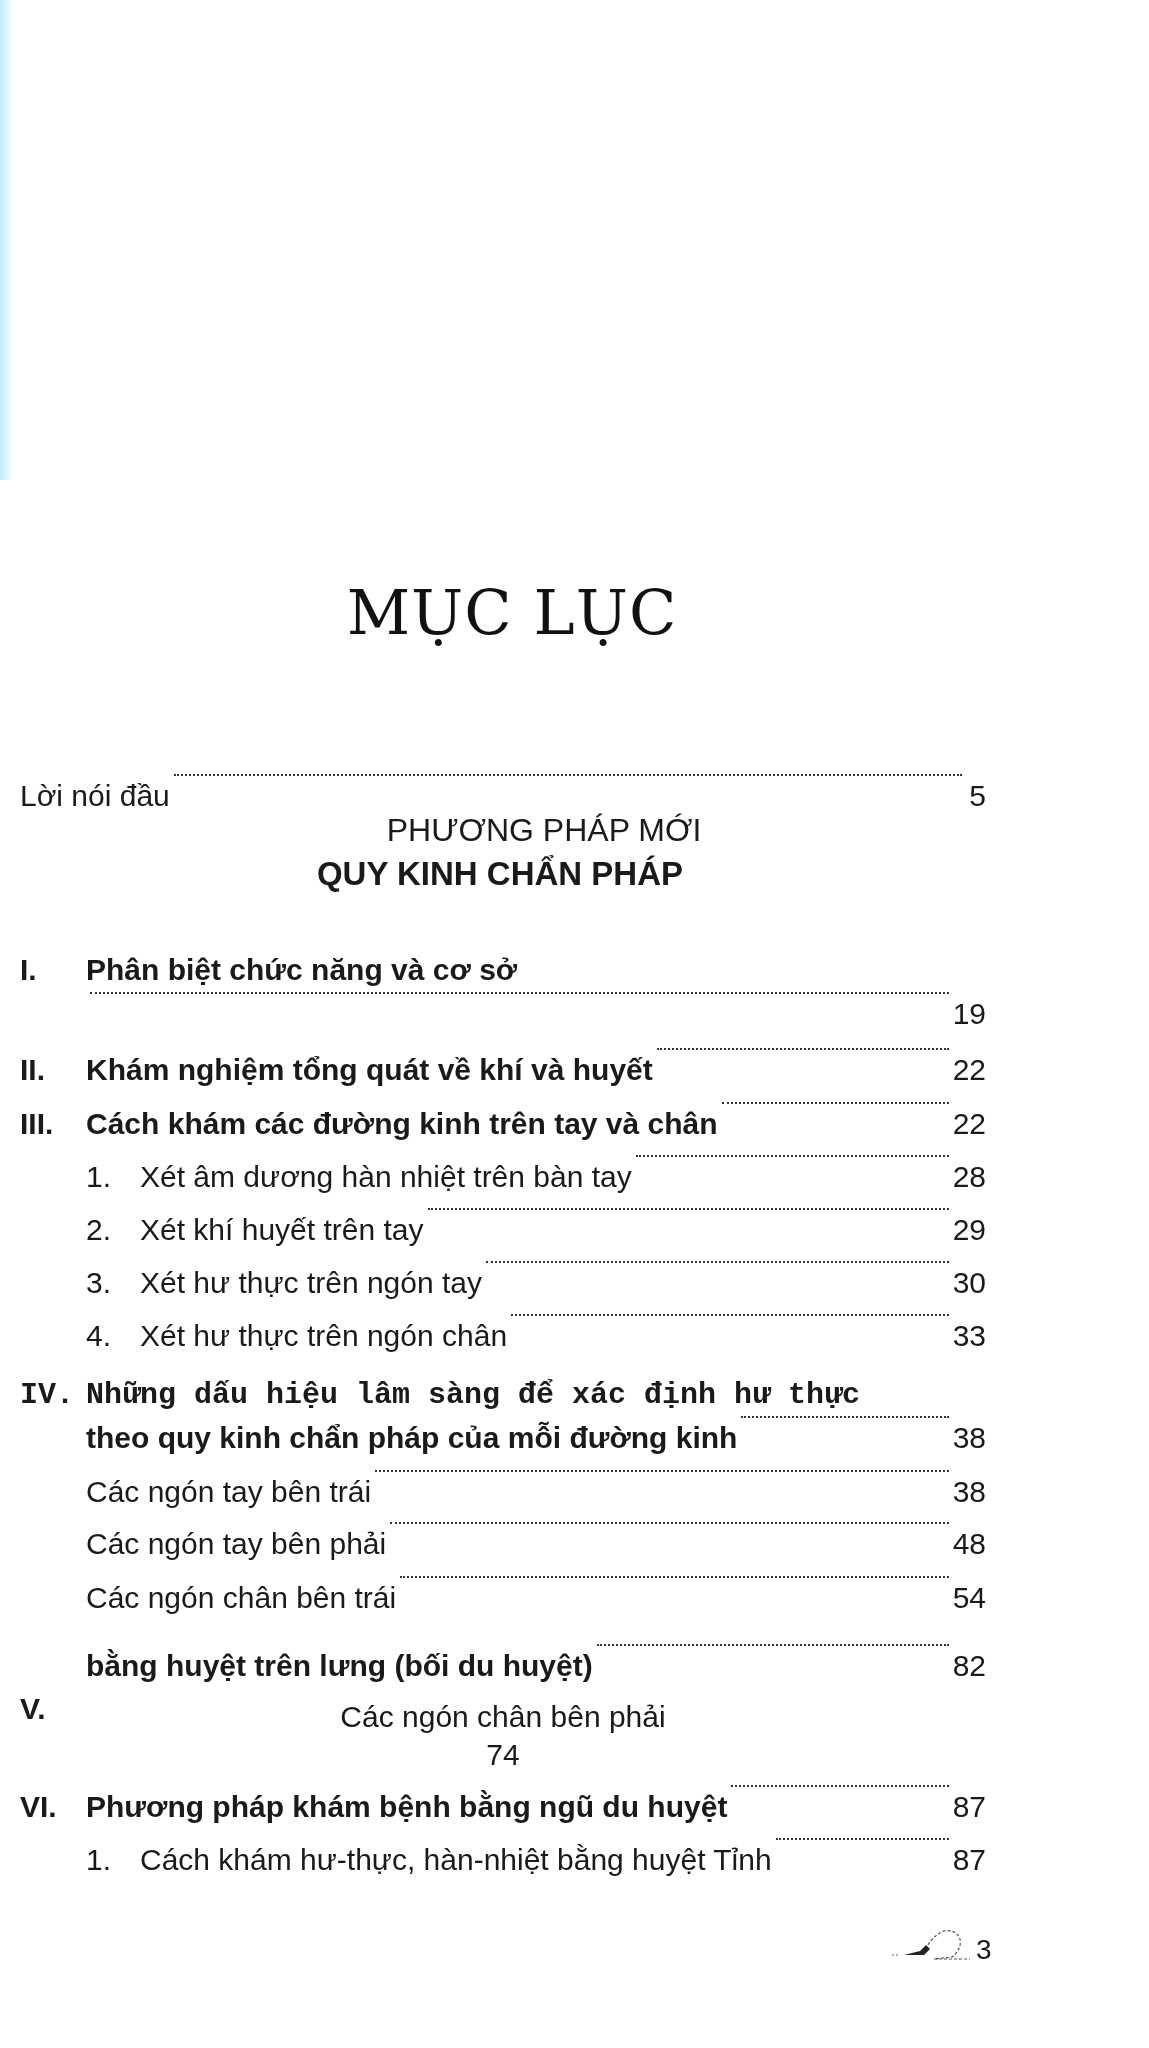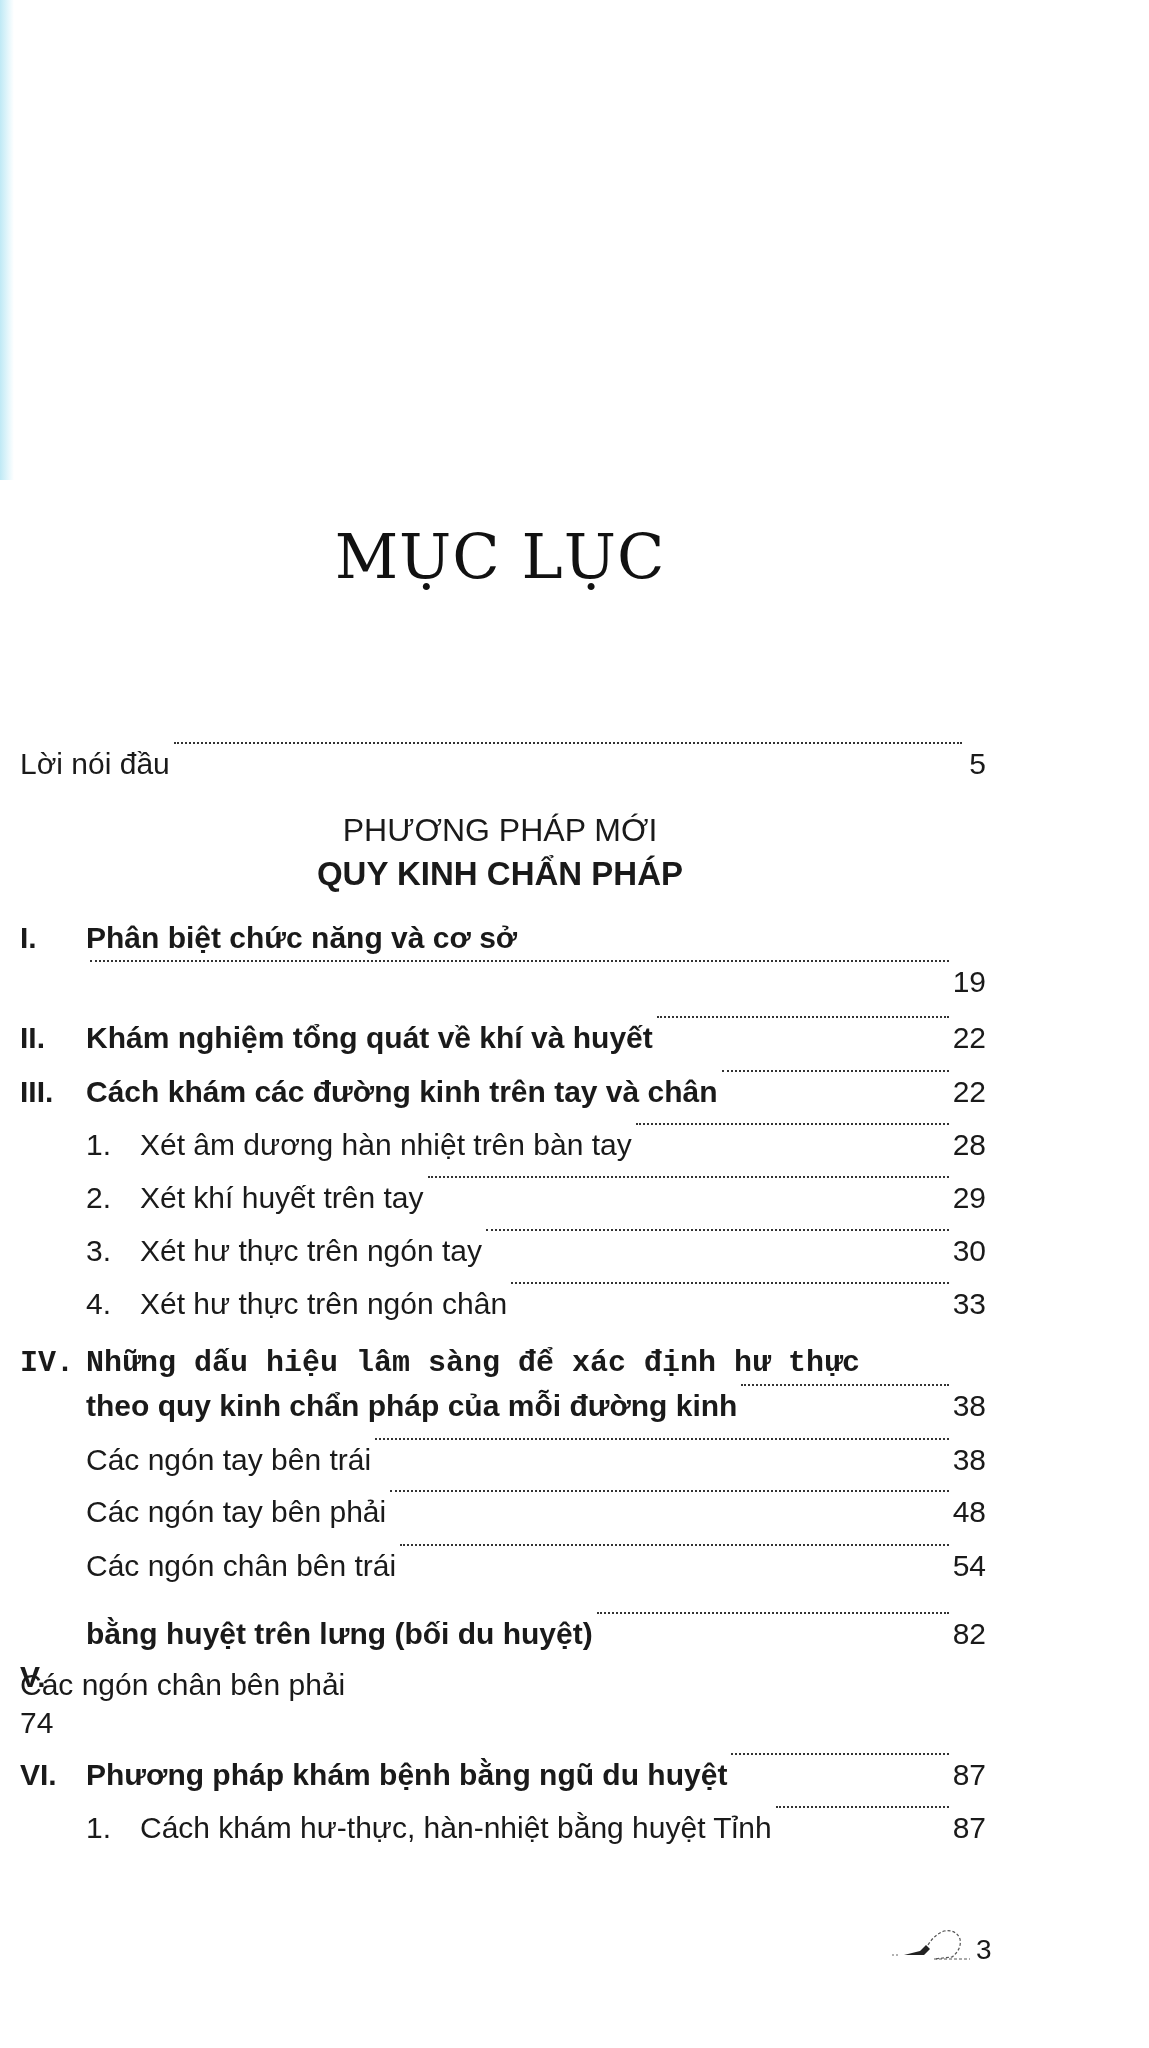--- a/index.html
+++ b/index.html
@@ -7,30 +7,30 @@
     width:1149px; height:2048px; position:relative; overflow:hidden;
     background:#ffffff;
     font-family:"Liberation Sans", sans-serif;
     color:#1a1a1a;
   }
   .edge {
     position:absolute; left:0; top:0; width:14px; height:480px;
     background:linear-gradient(to right, #bfe9f5 0%, #e6f7fc 60%, #ffffff 100%);
   }
   .title {
-    position:absolute; left:0; width:1000px; top:520px;
+    position:absolute; left:0; width:1000px; top:576px;
     text-align:center;
     font-family:"DejaVu Serif", serif;
     font-size:62px; letter-spacing:1px; color:#111;
-    padding-left:0;
+    padding-left:12px;
   }
   .row {
     position:absolute; left:20px; width:966px;
-    display:flex; align-items:flex-start;
-    font-size:30px; line-height:36px;
+    display:flex; align-items:center;
+    font-size:30px; line-height:36px;margin-top:32px;
   }
   .row .label { white-space:nowrap; }
   .row .num-col { width:66px; flex:0 0 66px; white-space:nowrap; }
   .row .sub-num { width:54px; flex:0 0 54px; white-space:nowrap; }
   .row .leader {
     flex:1 1 auto; margin:0 4px;
     border-bottom:2px dotted #333; height:0; align-self:baseline;
     position:relative; top:-4px;
   }
   .row .page { white-space:nowrap; text-align:right; min-width:20px; }
@@ -52,21 +52,21 @@
 <div class="edge"></div>
 
 <div class="title">MỤC LỤC</div>
 
 <div class="row" style="top:746px;">
   <span class="label">Lời nói đầu</span>
   <span class="leader"></span>
   <span class="page">5</span>
 </div>
 
-<div class="section-head" style="top:810px;">PHƯƠNG PHÁP MỚI</div>
+<div class="section-head" style="top:810px;margin-left:44px;">PHƯƠNG PHÁP MỚI</div>
 <div class="section-head b" style="top:854px;">QUY KINH CHẨN PHÁP</div>
 
 <div class="row bold" style="top:920px;">
   <span class="num-col">I.</span>
   <span class="label">Phân biệt chức năng và cơ sở</span>
 </div>
 <div class="row" style="top:964px;">
   <span class="num-col"></span>
   <span class="leader"></span>
   <span class="page">19</span>

